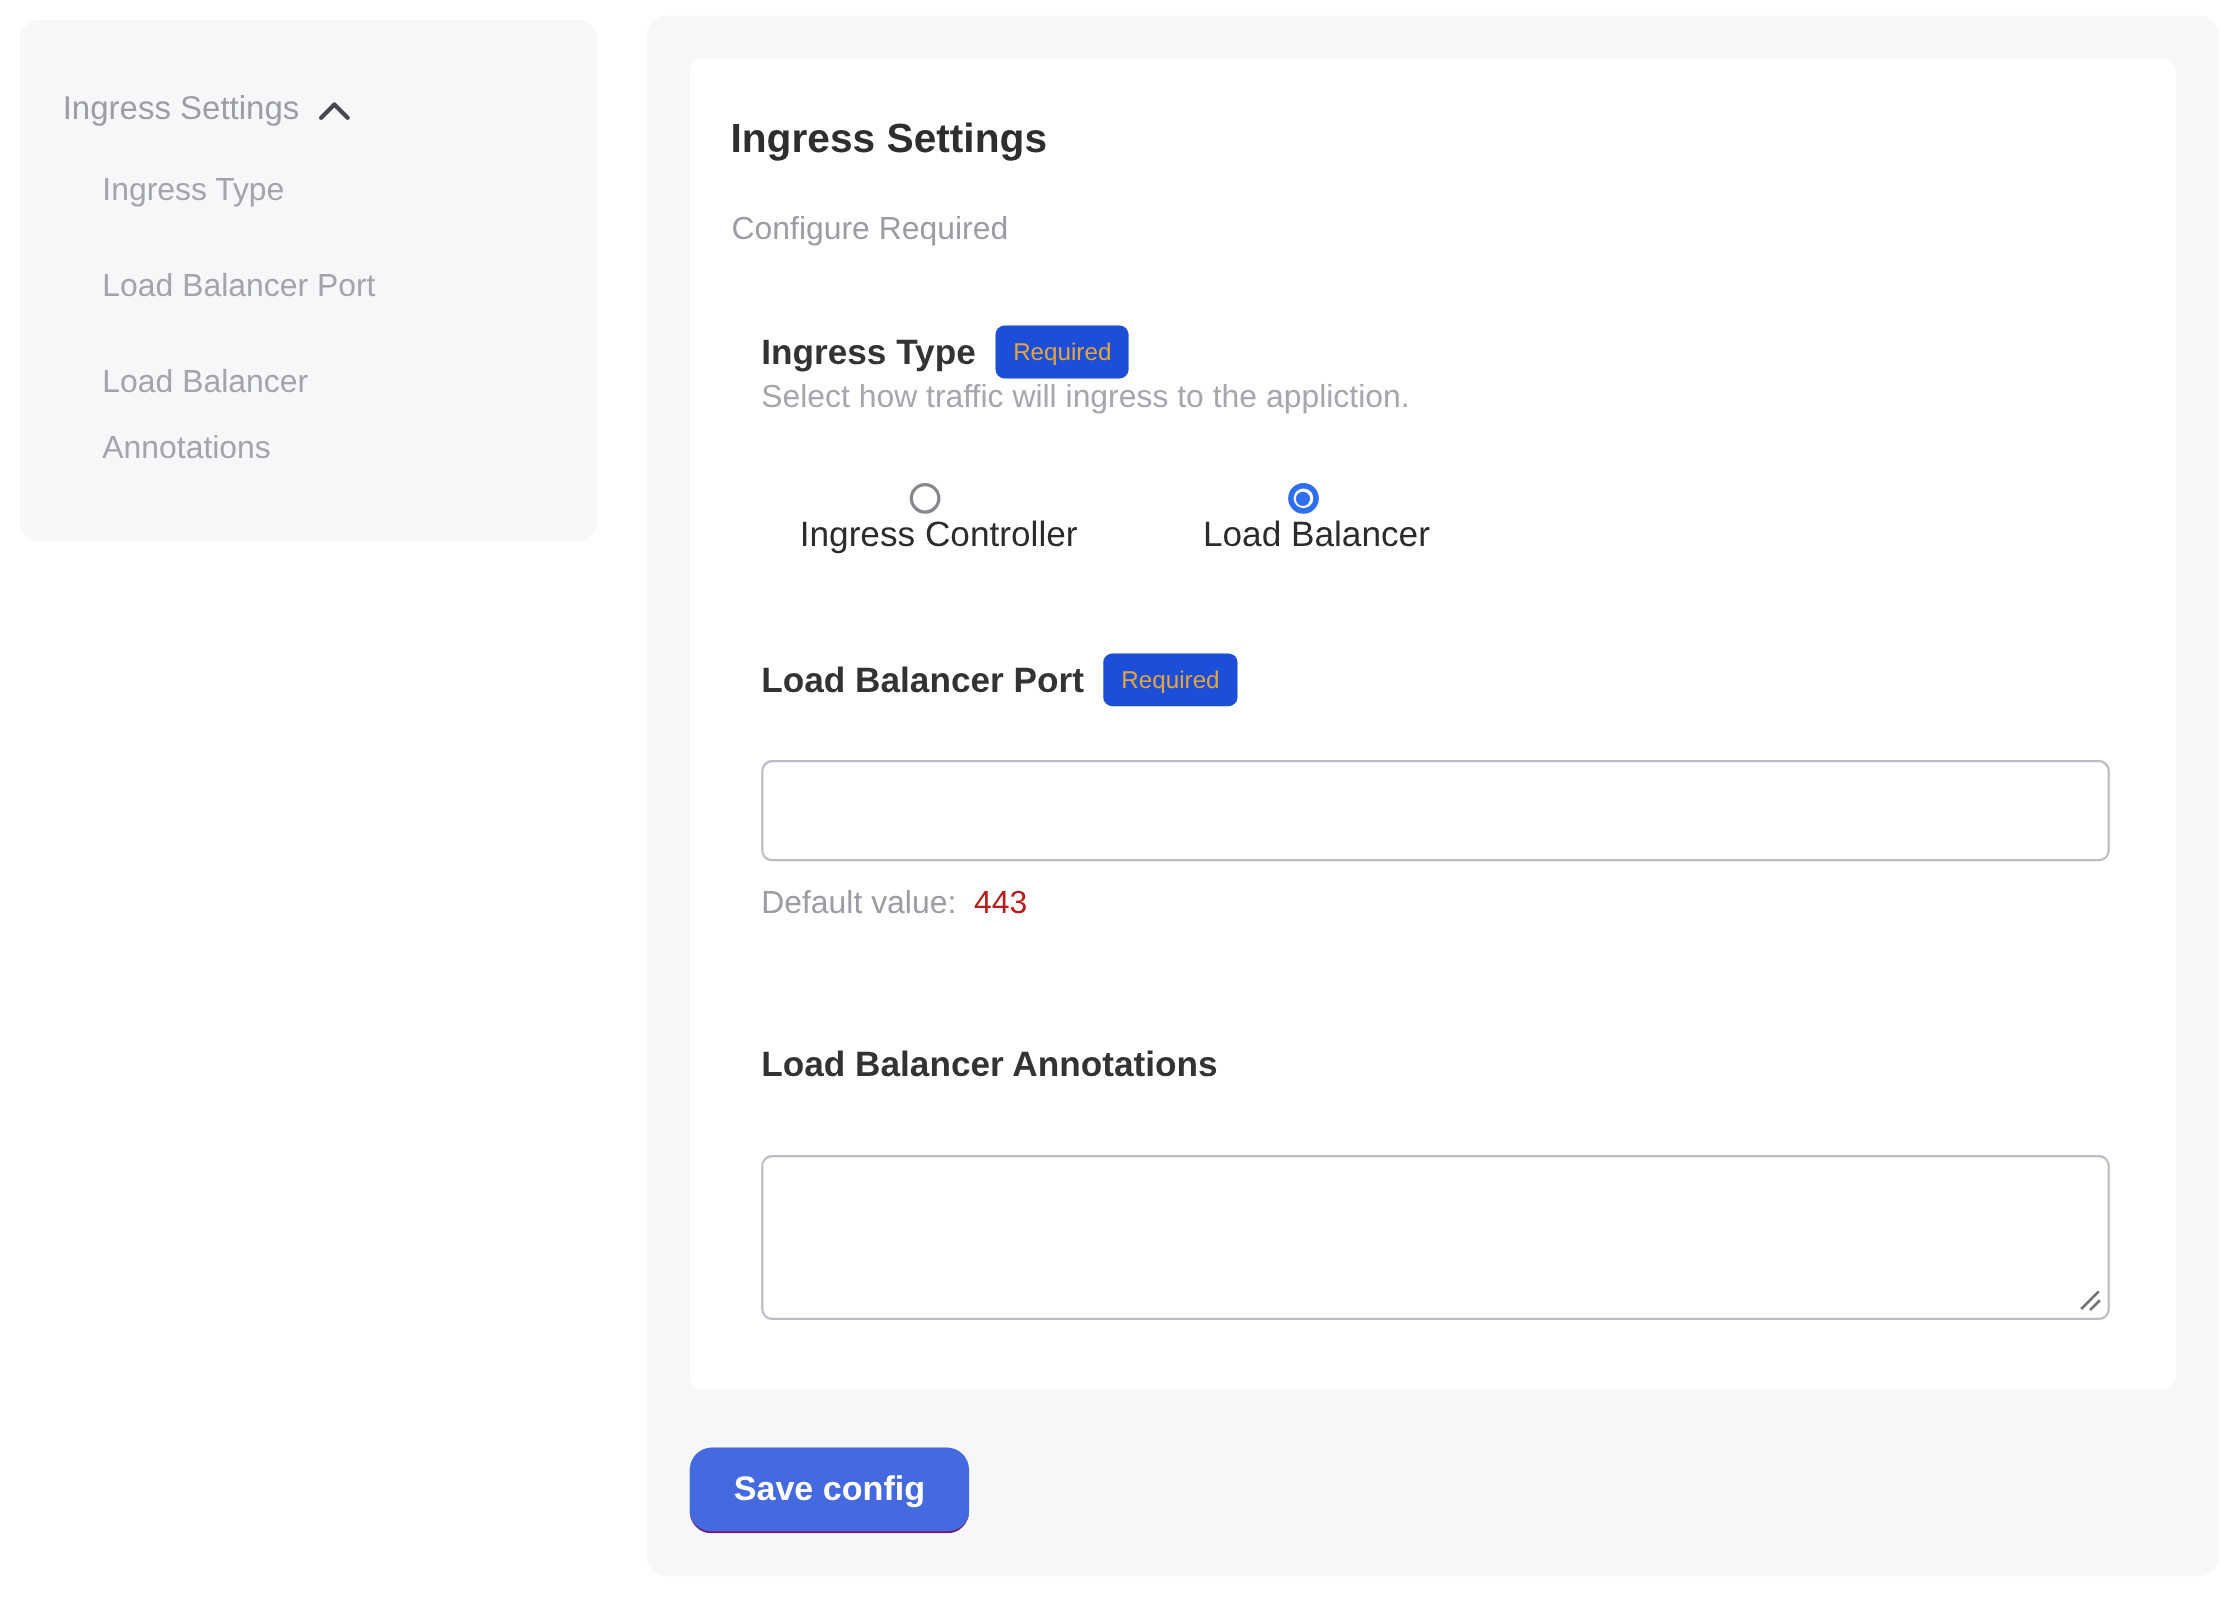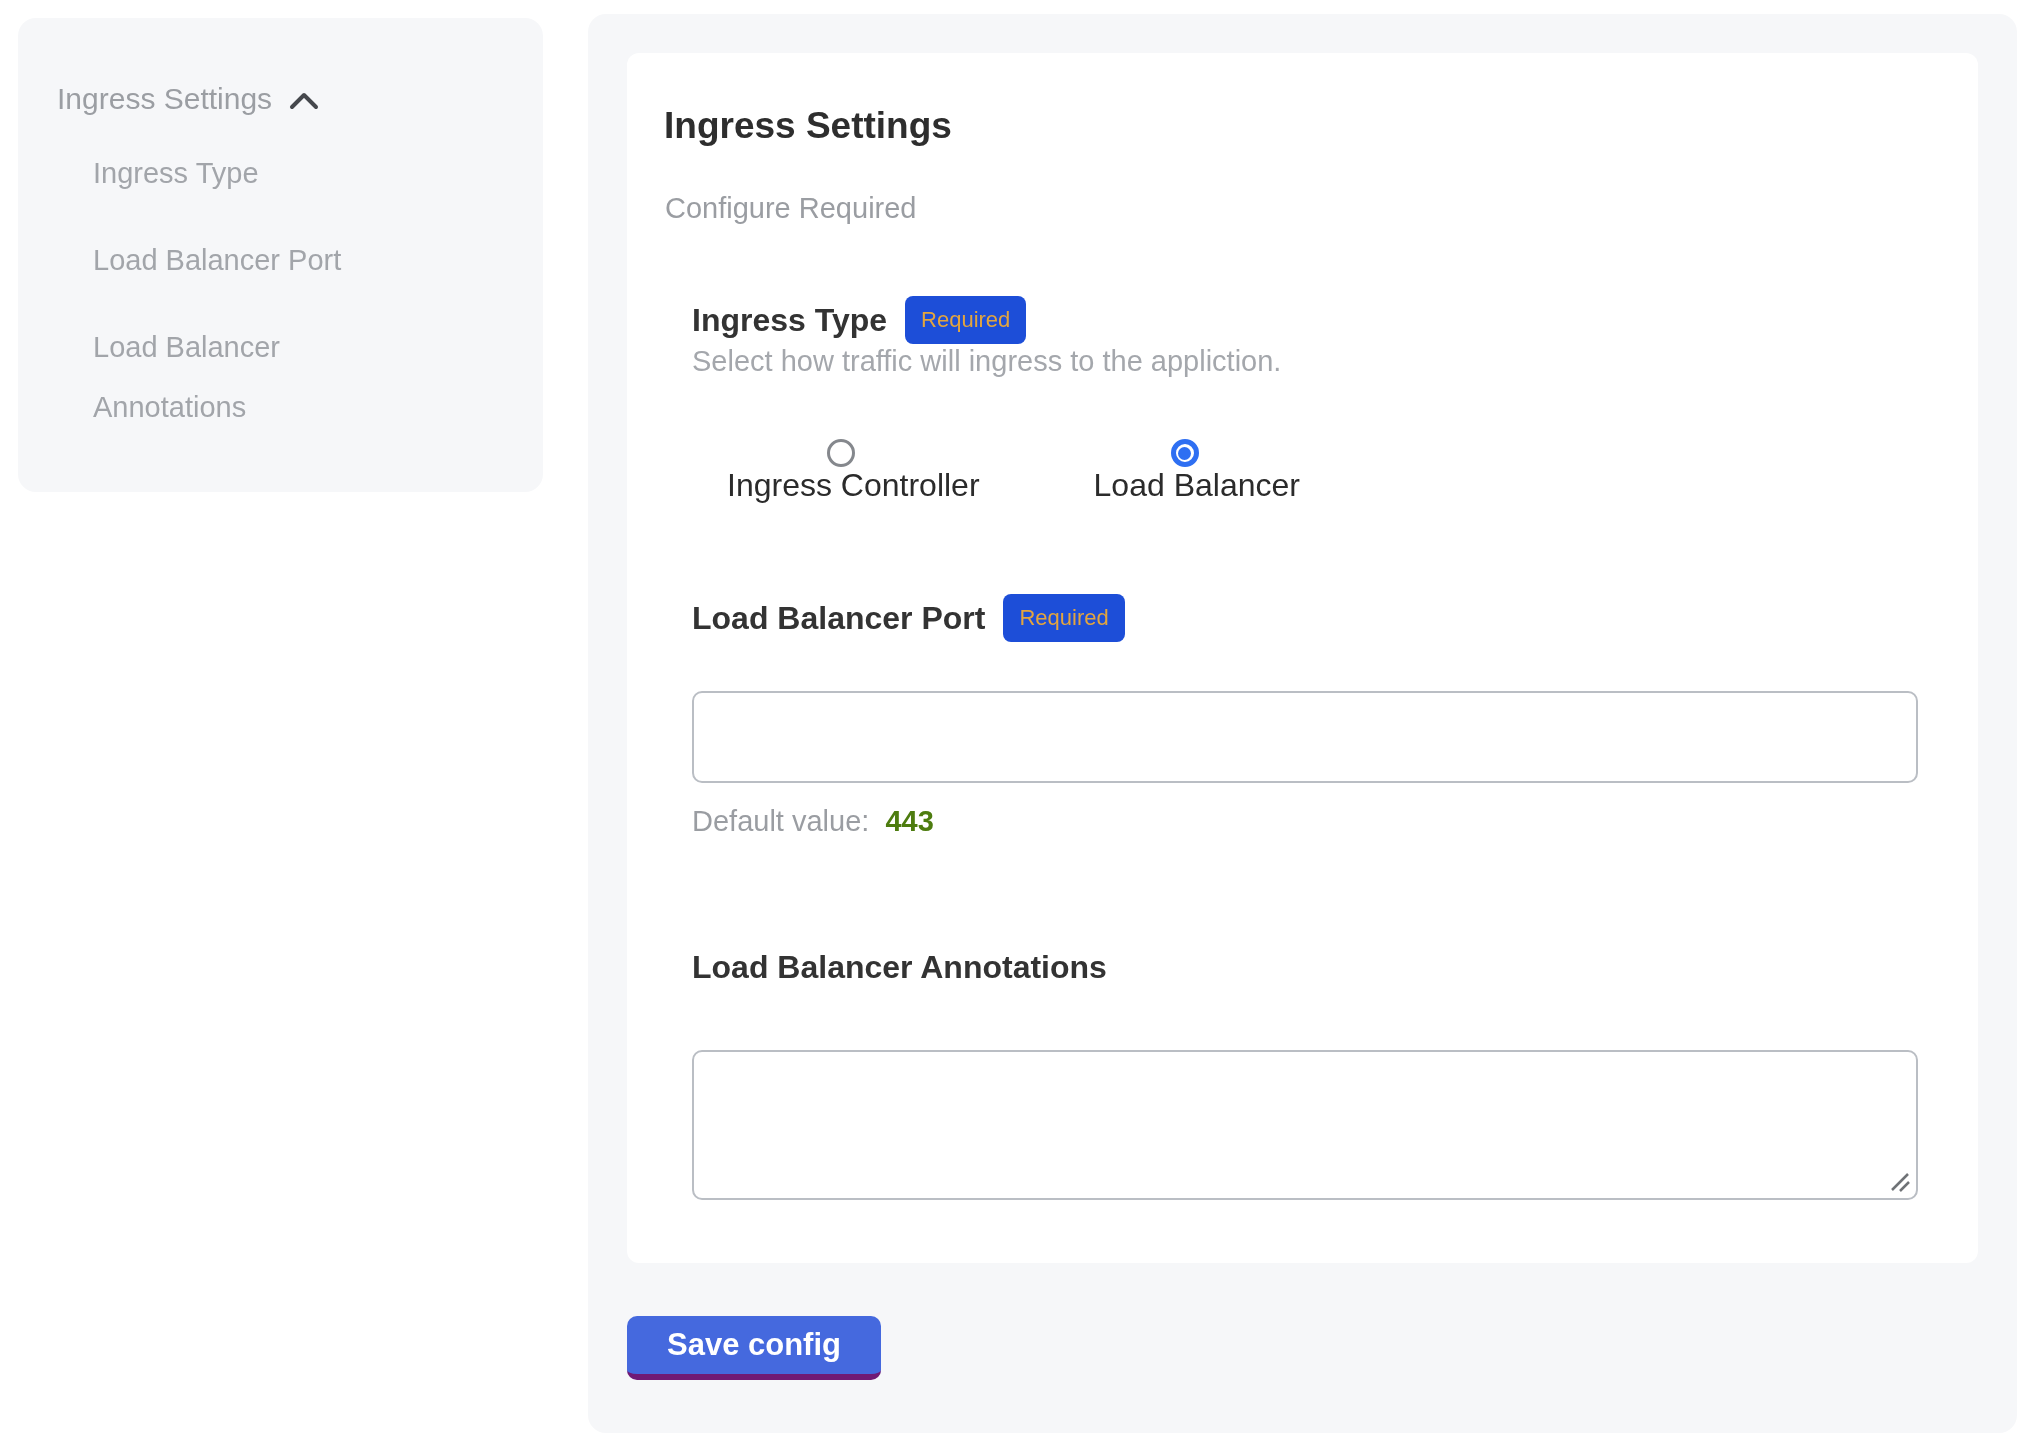--- a/index.html
+++ b/index.html
@@ -42,30 +42,30 @@
                   border:3px solid #85888d; flex:0 0 auto; }
   .radio-circle.selected { border:5px solid #2e6ff2; position:relative; }
   .radio-circle.selected::after { content:""; position:absolute; left:50%; top:50%;
                   width:13px; height:13px; margin:-6.5px 0 0 -6.5px; border-radius:50%; background:#2e6ff2; }
   .radio-label { margin-left:24px; font-size:32px; font-weight:500; color:#2b2b2b; white-space:nowrap; }
 
   .text-input { position:absolute; left:65px; top:638px; width:1226px; height:92px;
                 border:2px solid #babec4; border-radius:10px; background:#fff;
                 font-size:30px; color:#333; padding:0 22px; font-family:"Liberation Sans", sans-serif; outline:none; }
   .default-line { position:absolute; left:65px; top:752px; font-size:29px; color:#9a9da2; white-space:nowrap; }
-  .default-line strong { color:#4d7c0f; font-weight:700; margin-left:8px; }
+  .default-line strong { color:#b91c1c; font-weight:400; margin-left:8px; }
 
   .textarea-wrap { position:absolute; left:65px; top:997px; width:1226px; height:150px; }
   .textarea-wrap textarea { width:100%; height:100%; border:2px solid #babec4; border-radius:10px;
                 background:#fff; resize:none; font-size:29px; color:#333; padding:16px 22px;
                 font-family:"Liberation Sans", sans-serif; outline:none; }
   .resize-handle { position:absolute; right:5px; bottom:5px; width:24px; height:24px; cursor:nwse-resize; }
 
-  .save-btn { position:absolute; left:39px; top:1302px; min-width:237px; height:64px;
-              background:#4569de; border:none; border-bottom:6px solid #701a75; border-radius:10px;
+  .save-btn { position:absolute; left:39px; top:1302px; min-width:237px; height:78px;
+              background:#4569de; border:none; border-bottom:2px solid #701a75; border-radius:20px;
               color:#ffffff; font-size:31px; font-weight:700; padding:0 40px;
               font-family:"Liberation Sans", sans-serif; cursor:pointer; }
 </style>
 </head>
 <body>
 
 <div class="stage">
 
   <nav class="sidebar">
     <div class="sidebar-title">

